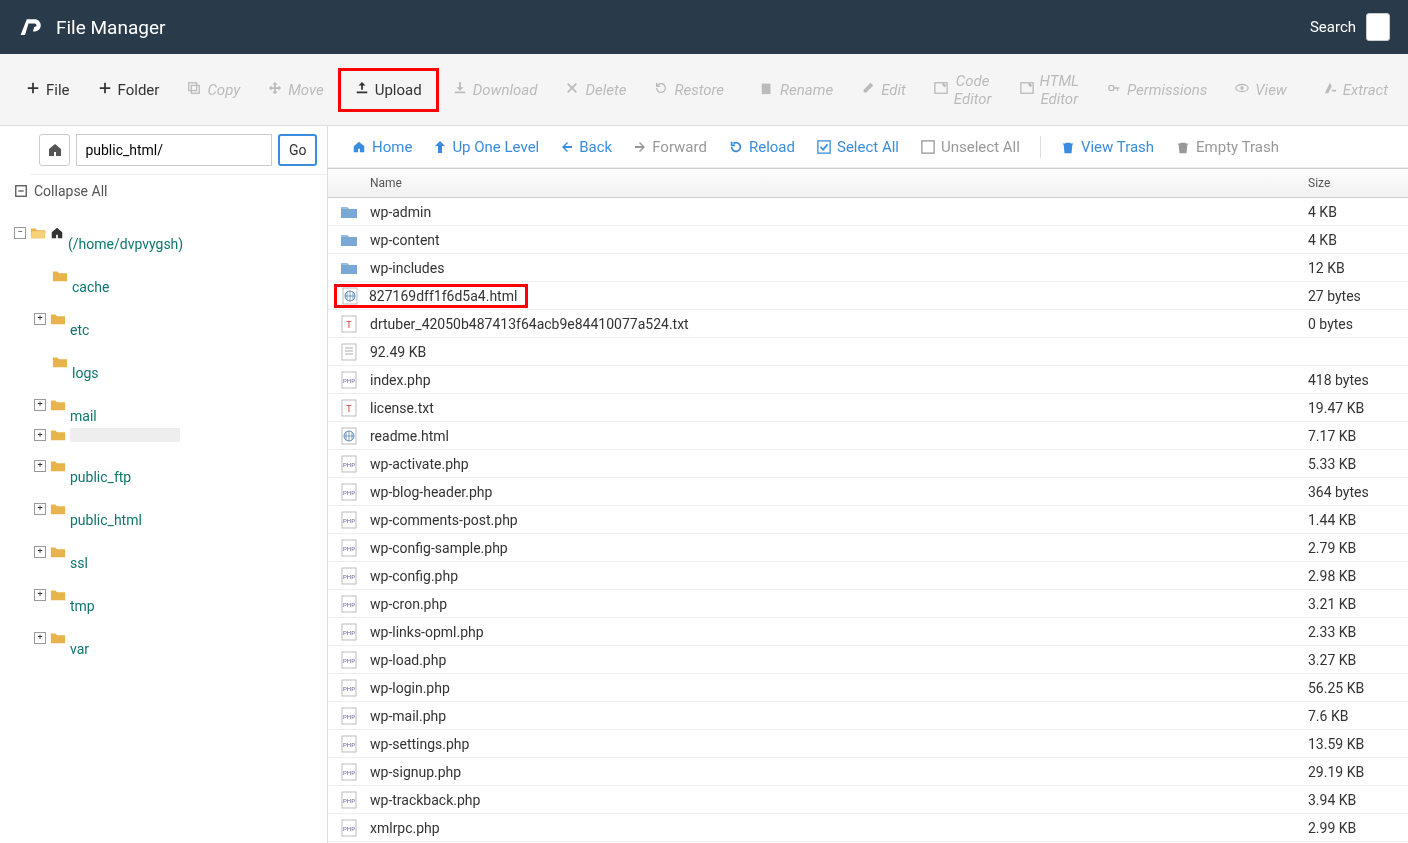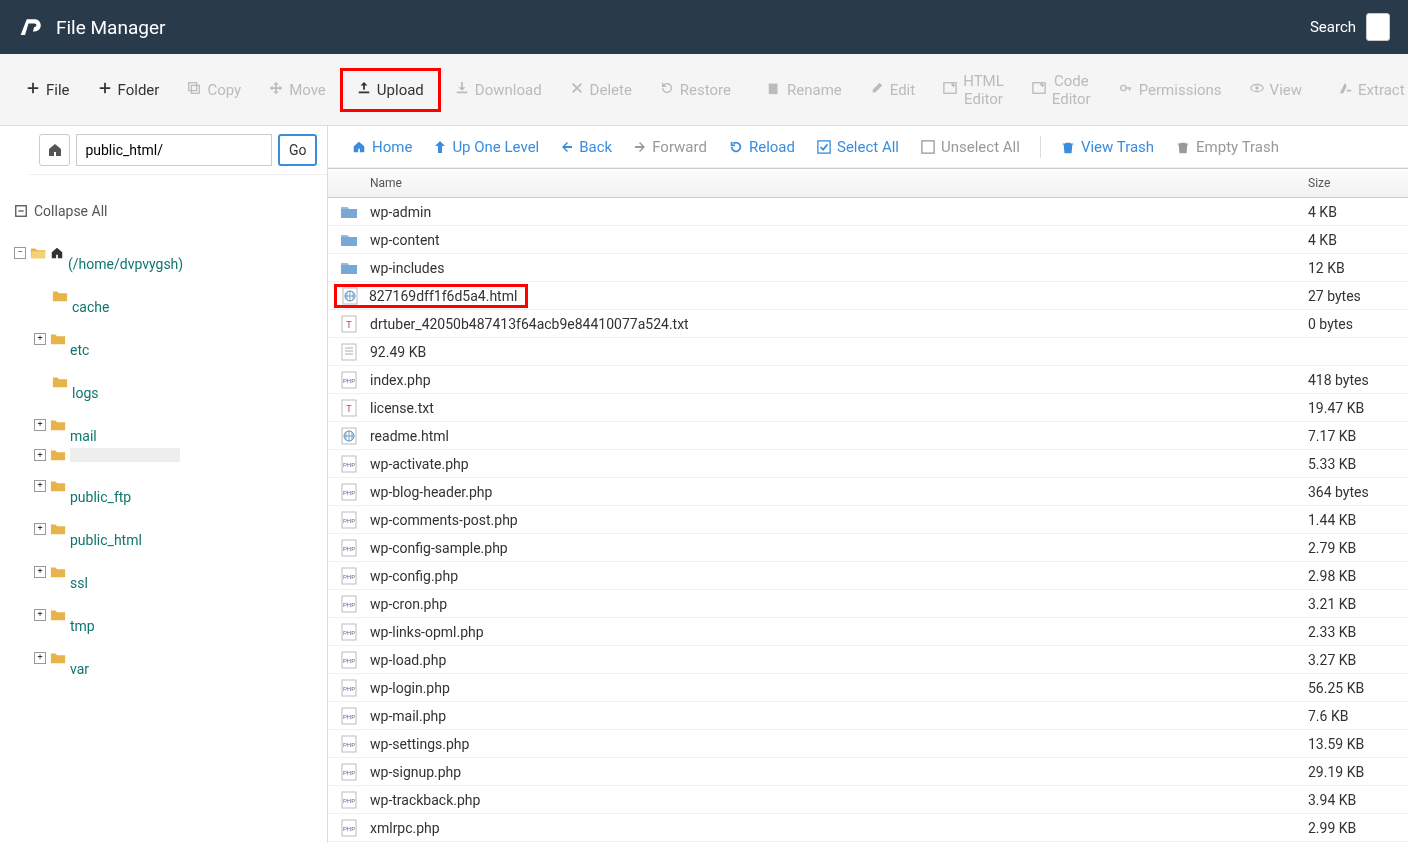--- a/index.html
+++ b/index.html
@@ -9,36 +9,36 @@
 .header-left { display: flex; align-items: center; gap: 10px; }
 .header-title { font-size: 19px; font-weight: 400; }
 .header-right { display: flex; align-items: center; gap: 10px; }
 .search-label { font-size: 15px; }
 .search-box { background: #fff; border: 1px solid #ccc; border-radius: 3px; width: 24px; height: 28px; }
 
 .logo-cp { width: 28px; height: 28px; }
 
 .toolbar { background: #f5f5f5; border-bottom: 1px solid #ddd; height: 72px; display: flex; align-items: center; padding: 0 12px; gap: 0; }
 .toolbar-btn { background: transparent; border: none; padding: 10px 14px; font-size: 15px; color: #555; cursor: pointer; display: inline-flex; align-items: center; gap: 6px; }
-.toolbar-btn.disabled { color: #bbb; cursor: default; }
+.toolbar-btn.disabled { color: #bbb; cursor: default; font-style: italic; }
 .toolbar-btn.dark { color: #333; }
 .toolbar-sep { width: 1px; height: 30px; background: #ddd; margin: 0 4px; }
 .highlight-red { border: 3px solid #ff0000; }
 
 .icon { width: 14px; height: 14px; display: inline-block; }
 
 .main-area { display: flex; height: calc(100vh - 110px); }
 
 .sidebar { width: 328px; border-right: 1px solid #ddd; display: flex; flex-direction: column; overflow: hidden; }
 .sidebar-top { display: flex; align-items: center; gap: 6px; padding: 8px 10px; border-bottom: 1px solid #eee; margin-left: 29px; }
 .home-btn { width: 36px; height: 32px; border: 1px solid #ccc; background: #fff; border-radius: 3px; display: flex; align-items: center; justify-content: center; cursor: pointer; }
 .path-input { flex: 1; height: 32px; border: 1px solid #ccc; padding: 0 8px; font-size: 14px; }
 .go-btn { width: 44px; height: 32px; border: 2px solid #3a8dde; background: #fff; border-radius: 3px; color: #333; cursor: pointer; font-size: 14px; }
 
-.collapse-row { padding: 8px 14px; display: flex; align-items: center; gap: 6px; color: #555; cursor: pointer; margin-top: 20px; }
+.collapse-row { padding: 8px 14px; display: flex; align-items: center; gap: 6px; color: #555; cursor: pointer; }
 
 .tree { padding: 4px 10px 10px 14px; overflow-y: auto; flex: 1; font-size: 14px; }
 .tree-node { display: flex; align-items: center; gap: 4px; padding: 2px 0; cursor: pointer; white-space: nowrap; }
 .tree-children { padding-left: 20px; }
 .tree-toggle { width: 12px; height: 12px; border: 1px solid #999; display: inline-flex; align-items: center; justify-content: center; font-size: 9px; line-height: 1; color: #333; background: #fff; }
 .tree-toggle.empty { border: none; width: 14px; }
 .tree-folder-icon { width: 16px; height: 14px; }
 .tree-label { color: #0f766e; margin-top: 23px; }
 .tree-blurred { background: #eee; color: transparent; width: 110px; height: 14px; display: inline-block; }
 
@@ -144,28 +144,28 @@
       <span><svg class="icon" viewBox="0 0 16 16">
           <path fill="currentColor" d="M11 2l3 3-8 8H3v-3z"></path>
         </svg></span>
       <span>Edit</span>
     </button>
   <button class="toolbar-btn disabled">
       <span><svg class="icon" viewBox="0 0 16 16">
           <rect x="1" y="2" width="14" height="12" fill="none" stroke="currentColor" stroke-width="1.5"></rect>
           <path fill="currentColor" d="M11 2l3 3-2 2-3-3z"></path>
         </svg></span>
-      <span>HTML Editor</span>
+      <span>Code Editor</span>
     </button>
   <button class="toolbar-btn disabled">
       <span><svg class="icon" viewBox="0 0 16 16">
           <rect x="1" y="2" width="14" height="12" fill="none" stroke="currentColor" stroke-width="1.5"></rect>
           <path fill="currentColor" d="M11 2l3 3-2 2-3-3z"></path>
         </svg></span>
-      <span>Code Editor</span>
+      <span>HTML Editor</span>
     </button>
   <button class="toolbar-btn disabled">
       <span><svg class="icon" viewBox="0 0 16 16">
           <circle cx="5" cy="8" r="3" fill="none" stroke="currentColor" stroke-width="1.5"></circle>
           <path stroke="currentColor" stroke-width="1.5" d="M8 8h6M12 8v3"></path>
         </svg></span>
       <span>Permissions</span>
     </button>
   <button class="toolbar-btn disabled">
       <span><svg class="icon" viewBox="0 0 16 16">

